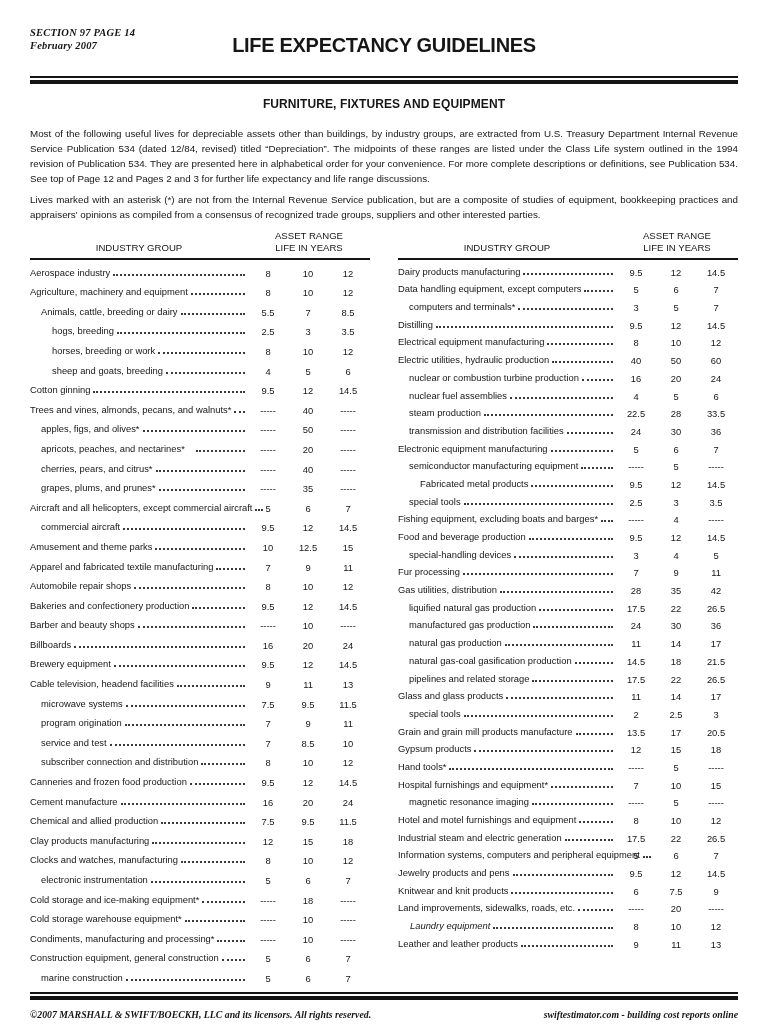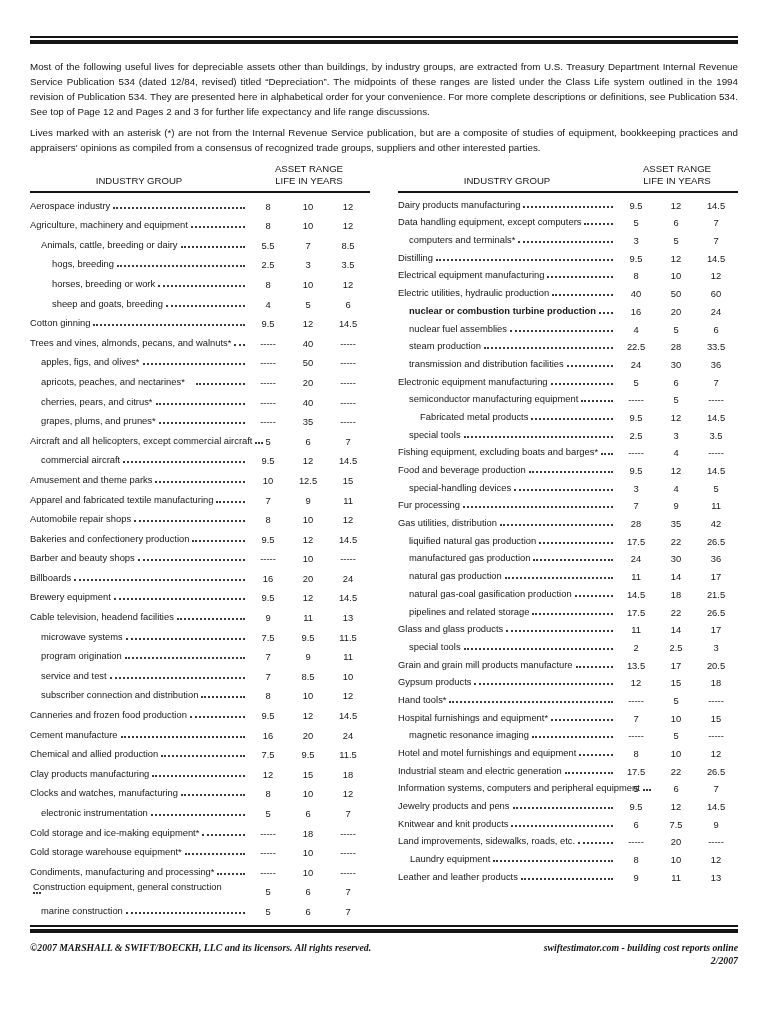--- a/index.html
+++ b/index.html
@@ -73,26 +73,34 @@
     font-style:italic;font-weight:bold;
     font-size:9.8px;line-height:1.3;
   }
   .footer .right{text-align:right;}
 </style>
 </head>
 <body>
 
 <div class="page">
 
+  <div class="masthead">
+    <div class="section-info">
+      <div>SECTION 97 PAGE 14</div>
+      <div>February 2007</div>
+    </div>
+    <div class="page-title">LIFE EXPECTANCY GUIDELINES</div>
+  </div>
 
   <div class="rule-double">
     <div class="thin"></div>
     <div class="thick"></div>
   </div>
 
+  <div class="subtitle">FURNITURE, FIXTURES AND EQUIPMENT</div>
 
   <div class="intro">
     <p>Most of the following useful lives for depreciable assets other than buildings, by industry groups, are extracted from U.S. Treasury Department Internal Revenue Service Publication 534 (dated 12/84, revised) titled “Depreciation”. The midpoints of these ranges are listed under the Class Life system outlined in the 1994 revision of Publication 534. They are presented here in alphabetical order for your convenience. For more complete descriptions or definitions, see Publication 534. See top of Page 12 and Pages 2 and 3 for further life expectancy and life range discussions.</p>
     <p>Lives marked with an asterisk (*) are not from the Internal Revenue Service publication, but are a composite of studies of equipment, bookkeeping practices and appraisers' opinions as compiled from a consensus of recognized trade groups, suppliers and other interested parties.</p>
   </div>
 
   <div class="tables">
 
     <div class="tcol tcol-left">
       <div class="thead">
@@ -482,21 +490,21 @@
       <span class="lbl">Condiments, manufacturing and processing*</span>
       <span class="leader"></span>
     </div>
     <div class="nums">
       <span class="num">-----</span>
       <span class="num">10</span>
       <span class="num">-----</span>
     </div>
   </div>
           <div class="trow">
-    <div class="labelwrap" style="padding-left: 0px; flex-direction: column;">
+    <div class="labelwrap" style="padding-left: 0px;">
       <span class="lbl">Construction equipment, general construction</span>
       <span class="leader"></span>
     </div>
     <div class="nums">
       <span class="num">5</span>
       <span class="num">6</span>
       <span class="num">7</span>
     </div>
   </div>
           <div class="trow">
@@ -582,21 +590,21 @@
       <span class="lbl">Electric utilities, hydraulic production</span>
       <span class="leader"></span>
     </div>
     <div class="nums">
       <span class="num">40</span>
       <span class="num">50</span>
       <span class="num">60</span>
     </div>
   </div>
           <div class="trow">
-    <div class="labelwrap" style="padding-left: 11px; font-weight: bold;">
+    <div class="labelwrap" style="padding-left: 11px;">
       <span class="lbl">nuclear or combustion turbine production</span>
       <span class="leader"></span>
     </div>
     <div class="nums">
       <span class="num">16</span>
       <span class="num">20</span>
       <span class="num">24</span>
     </div>
   </div>
           <div class="trow">
@@ -923,21 +931,21 @@
       <span class="lbl">Land improvements, sidewalks, roads, etc.</span>
       <span class="leader"></span>
     </div>
     <div class="nums">
       <span class="num">-----</span>
       <span class="num">20</span>
       <span class="num">-----</span>
     </div>
   </div>
           <div class="trow">
-    <div class="labelwrap" style="padding-left: 12px;">
+    <div class="labelwrap" style="padding-left: 12px; font-style: italic;">
       <span class="lbl">Laundry equipment</span>
       <span class="leader"></span>
     </div>
     <div class="nums">
       <span class="num">8</span>
       <span class="num">10</span>
       <span class="num">12</span>
     </div>
   </div>
           <div class="trow">

